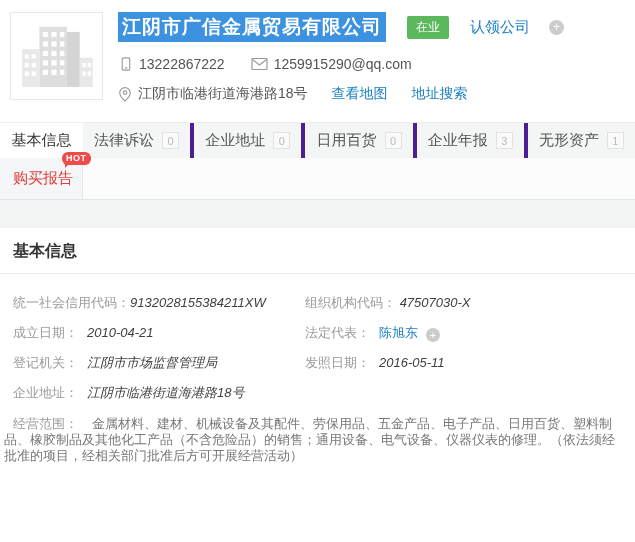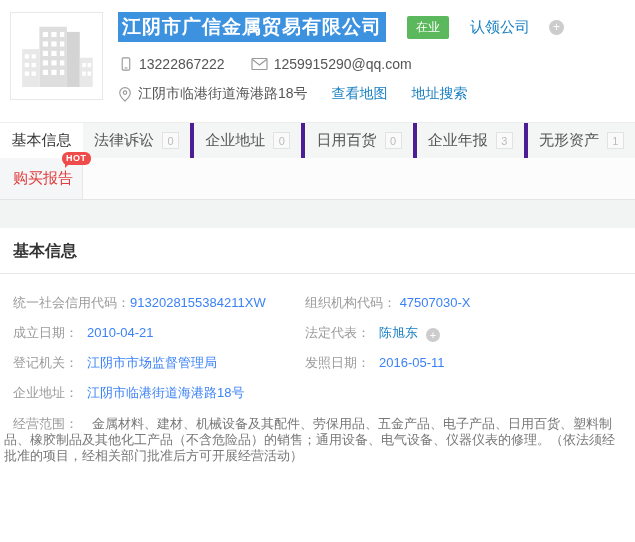--- a/index.html
+++ b/index.html
@@ -58,21 +58,21 @@
   .content { background:#fff; padding-bottom:10px; }
   .section-head { padding:13px 13px 11px; border-bottom:1px solid #e8e8e8; }
   .section-title { font-size:16px; font-weight:bold; color:#333; }
   .grid { padding-top:14px; }
   .grid-row { display:flex; height:30px; line-height:30px; font-size:13px; }
   .cell { white-space:nowrap; }
   .cell-l { flex:0 0 305px; padding-left:13px; }
   .cell-r { flex:1 1 auto; }
   .lbl { color:#9b9b9b; display:inline-block; min-width:74px; }
   .lbl.long { min-width:0; }
-  .val { color:#3b82f6; }
+  .val { color:#404040;font-style:italic; }
   .val-link { color:var(--accent-blue,#1a80c2); text-decoration:none; cursor:pointer; }
   .plus-circle.sm { width:14px; height:14px; font-size:11px; line-height:14px;
     vertical-align:-2px; margin-left:8px; }
   .scope { margin:8px 8px 0 4px; font-size:13px; line-height:16px; color:#777; }
   .scope .lbl { min-width:0; margin-left:9px; color:#9b9b9b; }
   .scope .scope-text { margin-left:14px; color:#777; }
 </style>
 </head>
 <body>
 

